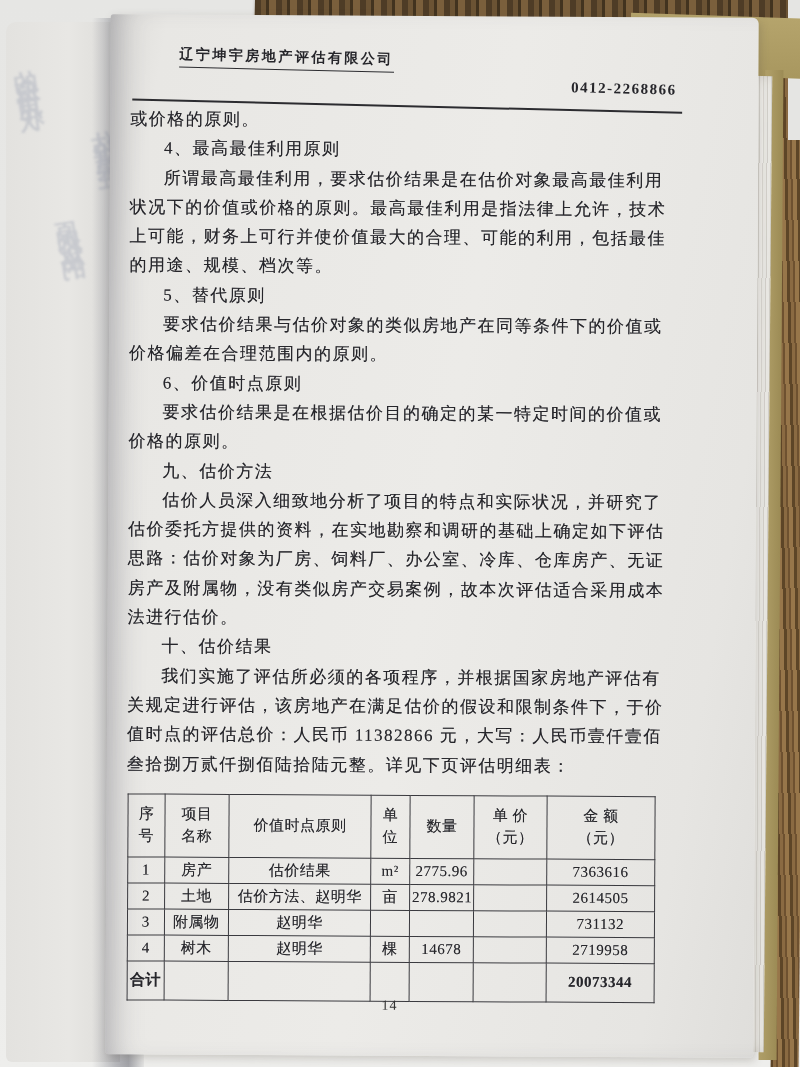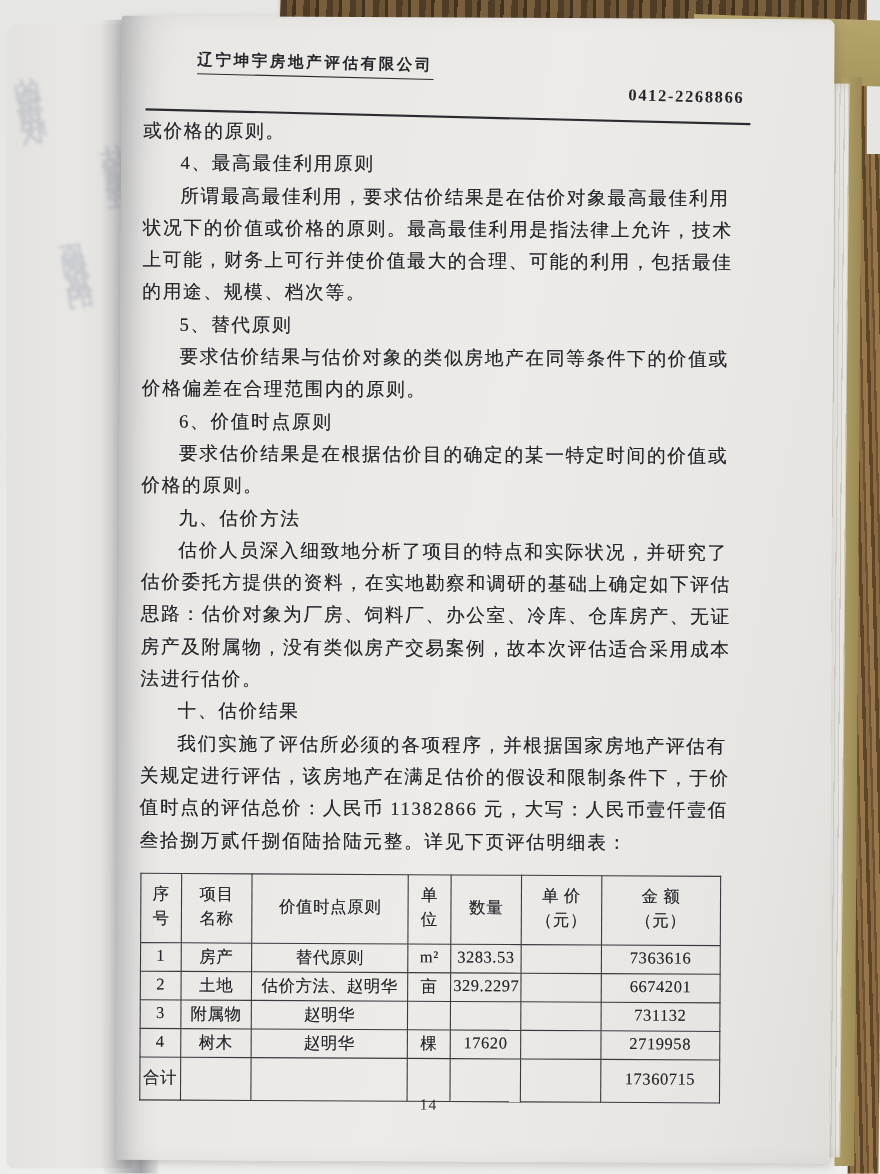--- a/index.html
+++ b/index.html
@@ -59,21 +59,21 @@
   .blk.cont{text-indent:0;}
 
   
   table.val{border-collapse:collapse;margin-top:15px;margin-left:1px;
     table-layout:fixed;width:528px;font-size:15px;letter-spacing:.5px;
     text-shadow:0 0 .4px rgba(45,45,52,.5);}
   table.val th,table.val td{border:1.5px solid #3a3a3f;text-align:center;
     vertical-align:middle;padding:1px 2px;overflow:hidden;}
   table.val th{font-weight:normal;white-space:pre-line;line-height:1.45;height:60px;}
   table.val td{height:23px;}
-  tr.total-row td{height:36px;}
+  tr.total-row td{height:36px;font-weight:bold;}
   .pagenum{position:absolute;left:0;top:982px;width:568px;text-align:center;
     font-size:14px;letter-spacing:1px;color:#333;}
 </style>
 </head>
 <body>
 
 <div class="photo">
 
   <div class="wood-top"></div>
   <div class="wood-right"></div>
@@ -133,60 +133,60 @@
             <th>单 价
 （元）</th>
             <th>金 额
 （元）</th>
           </tr>
       </thead>
       <tbody>
           <tr class="">
             <td>1</td>
             <td>房产</td>
-            <td>替代原则</td>
+            <td>估价结果</td>
             <td>m²</td>
-            <td>3283.53</td>
+            <td>2775.96</td>
             <td></td>
             <td>7363616</td>
           </tr>
           <tr class="">
             <td>2</td>
             <td>土地</td>
             <td>估价方法、赵明华</td>
             <td>亩</td>
-            <td>329.2297</td>
+            <td>278.9821</td>
             <td></td>
-            <td>6674201</td>
+            <td>2614505</td>
           </tr>
           <tr class="">
             <td>3</td>
             <td>附属物</td>
             <td>赵明华</td>
             <td></td>
             <td></td>
             <td></td>
             <td>731132</td>
           </tr>
           <tr class="">
             <td>4</td>
             <td>树木</td>
             <td>赵明华</td>
             <td>棵</td>
-            <td>17620</td>
+            <td>14678</td>
             <td></td>
             <td>2719958</td>
           </tr>
           <tr class="total-row">
             <td>合计</td>
             <td></td>
             <td></td>
             <td></td>
             <td></td>
             <td></td>
-            <td>17360715</td>
+            <td>20073344</td>
           </tr>
         </tbody>
     </table>
 
     <div class="pagenum">14</div>
   </div>
 </div>
 
 </body></html>

